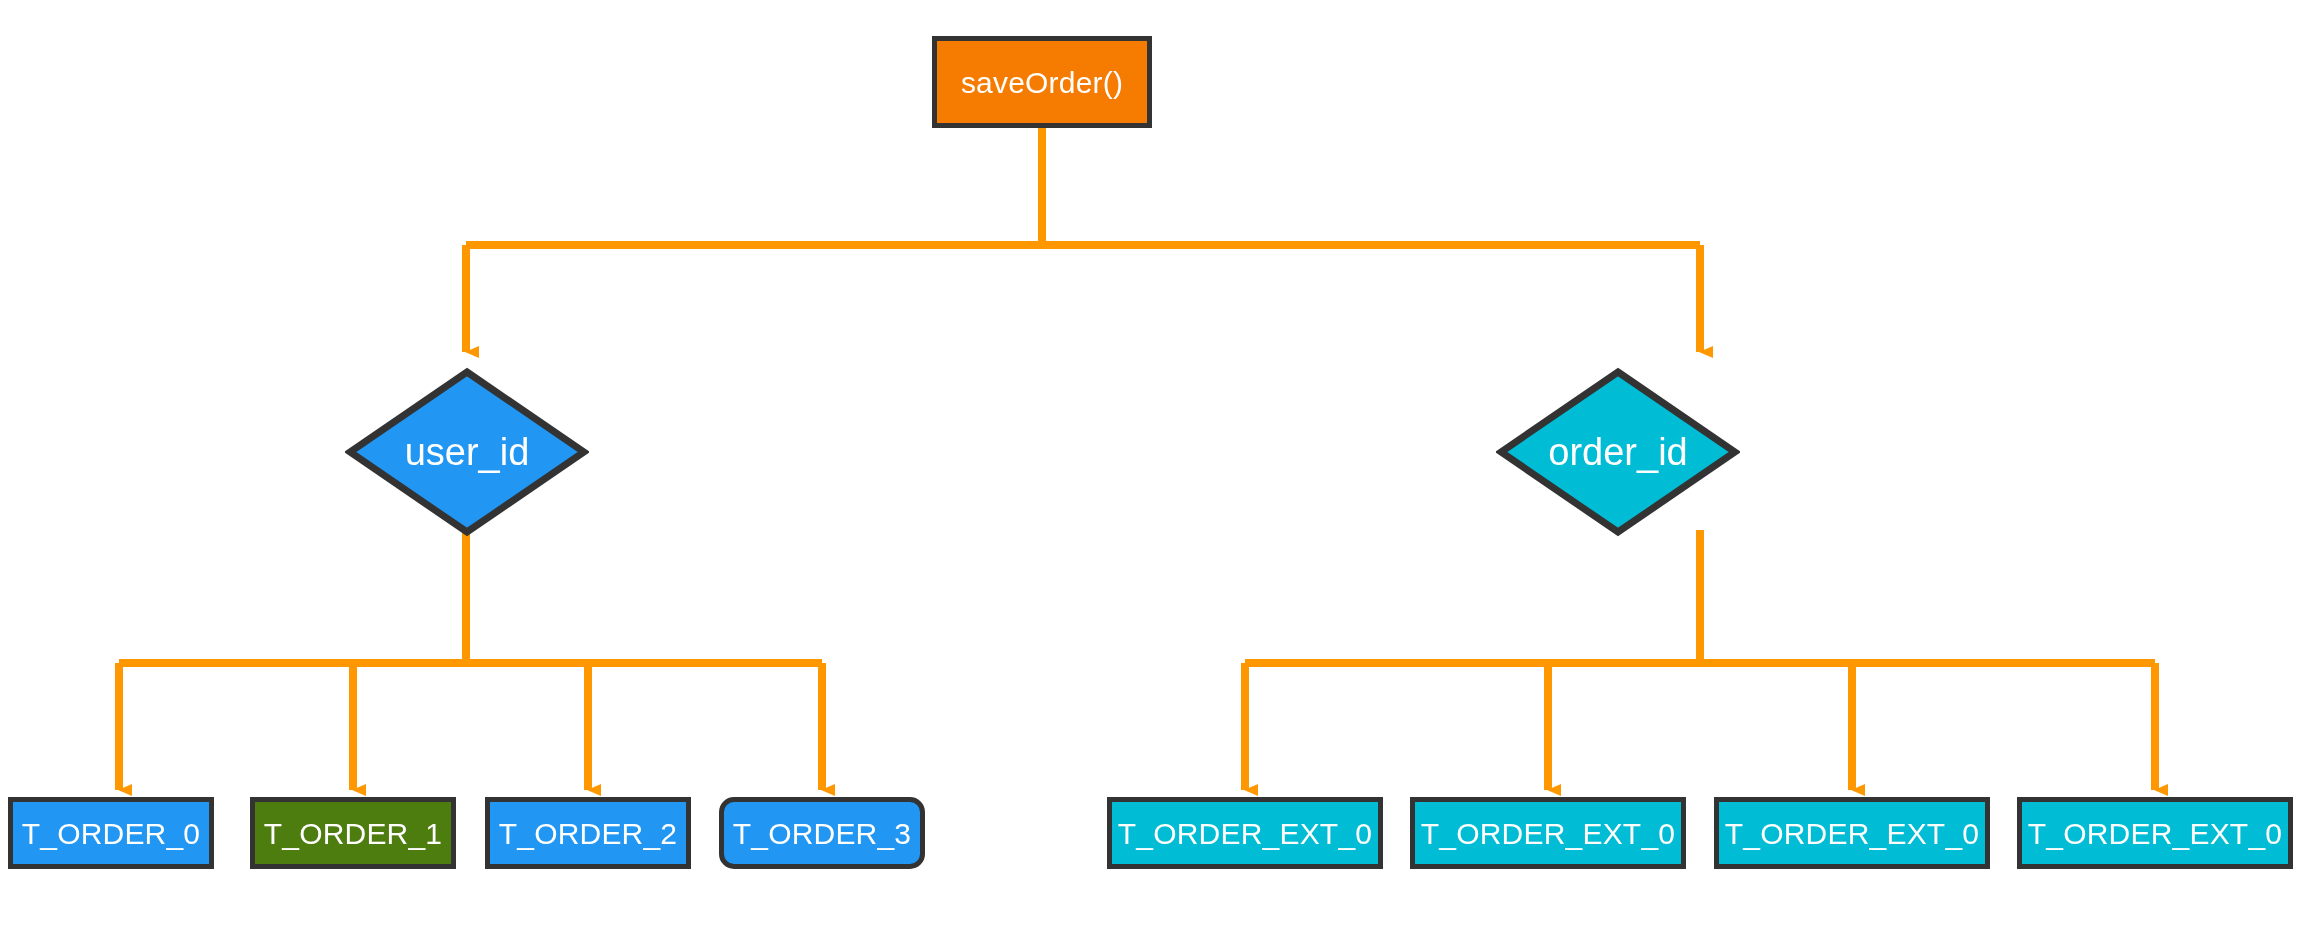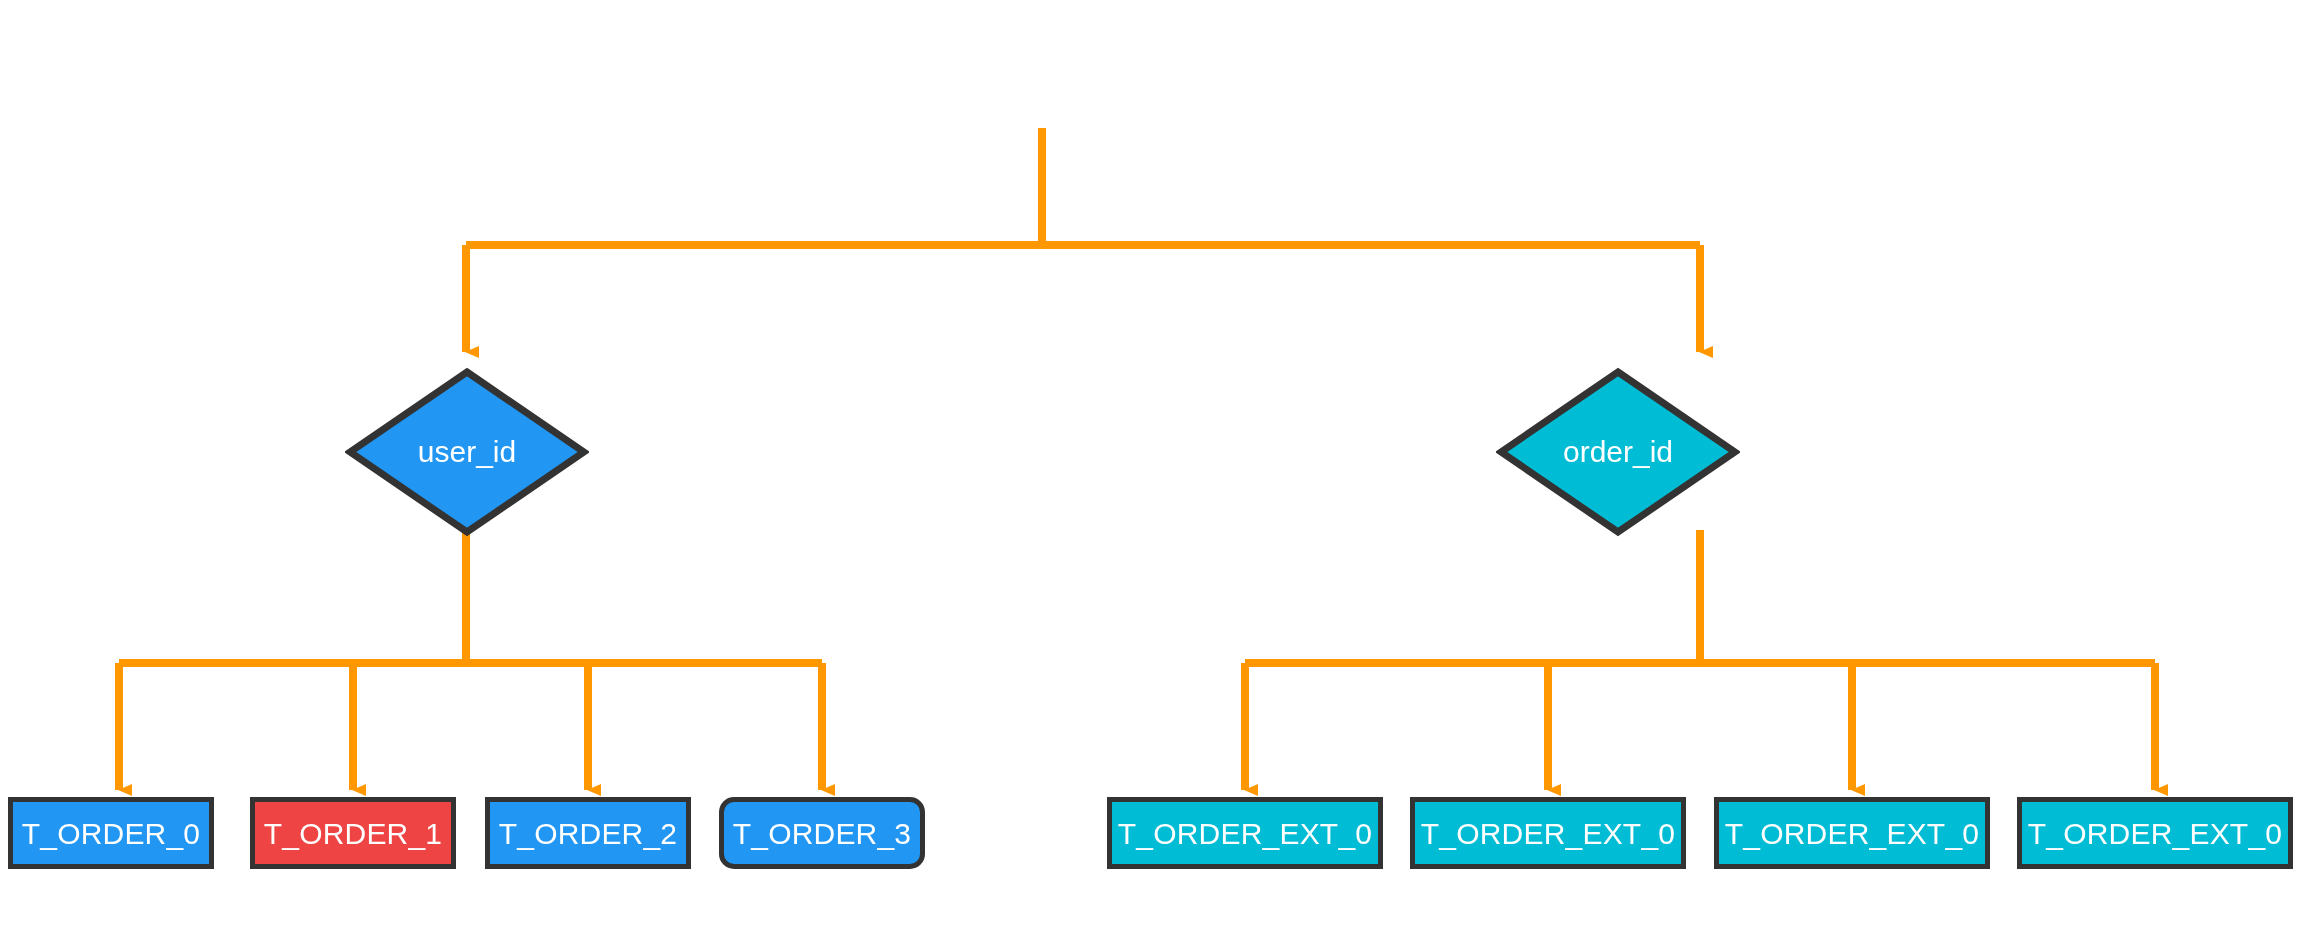--- a/index.html
+++ b/index.html
@@ -59,21 +59,21 @@
   }
   .diamond-node .diamond-label {
     position: absolute;
     left: 0;
     top: 0;
     width: 100%;
     height: 100%;
     display: flex;
     align-items: center;
     justify-content: center;
-    font-size: 30px;
+    font-size: 38px;
     color: #ffffff;
     white-space: nowrap;
     pointer-events: none;
   }
 </style>
 </head>
 <body>
 
 <div id="diagram-root">
 
@@ -106,39 +106,42 @@
     <path d="M1245,663 L2155,663" fill="none" stroke="#FF9800" stroke-width="8"></path>
 
     <path d="M1245,663 L1245,790" fill="none" stroke="#FF9800" stroke-width="8" marker-end="url(#arrow-orange)"></path>
     <path d="M1548,663 L1548,790" fill="none" stroke="#FF9800" stroke-width="8" marker-end="url(#arrow-orange)"></path>
     <path d="M1852,663 L1852,790" fill="none" stroke="#FF9800" stroke-width="8" marker-end="url(#arrow-orange)"></path>
     <path d="M2155,663 L2155,790" fill="none" stroke="#FF9800" stroke-width="8" marker-end="url(#arrow-orange)"></path>
   </svg>
 
   <div id="node-layer">
 
+    <div class="node rect-node root-node" style="left:932px; top:36px; width:220px; height:92px; background:#F57C00;">
+      <span class="node-label">saveOrder()</span>
+    </div>
 
     <div class="diamond-node" style="left:345px; top:367px; width:244px; height:170px;">
       <svg width="244" height="170" viewBox="0 0 244 170">
         <polygon points="122,5 239,85 122,165 5,85" fill="#2196F3" stroke="#333333" stroke-width="7"></polygon>
       </svg>
       <span class="diamond-label">user_id</span>
     </div>
 
     <div class="diamond-node" style="left:1496px; top:367px; width:244px; height:170px;">
       <svg width="244" height="170" viewBox="0 0 244 170">
         <polygon points="122,5 239,85 122,165 5,85" fill="#00BCD4" stroke="#333333" stroke-width="7"></polygon>
       </svg>
       <span class="diamond-label">order_id</span>
     </div>
 
     <div class="node rect-node" style="left:8px; top:797px; width:206px; height:72px; background:#2196F3;">
       <span class="node-label">T_ORDER_0</span>
     </div>
-    <div class="node rect-node" style="left:250px; top:797px; width:206px; height:72px; background:#ef4444;">
+    <div class="node rect-node" style="left:250px; top:797px; width:206px; height:72px; background:#4d7c0f;">
       <span class="node-label">T_ORDER_1</span>
     </div>
     <div class="node rect-node" style="left:485px; top:797px; width:206px; height:72px; background:#2196F3;">
       <span class="node-label">T_ORDER_2</span>
     </div>
     <div class="node rect-node" style="left:719px; top:797px; width:206px; height:72px; background:#2196F3;border-radius:15px;">
       <span class="node-label">T_ORDER_3</span>
     </div>
 
     <div class="node rect-node" style="left:1107px; top:797px; width:276px; height:72px; background:#00BCD4;">

